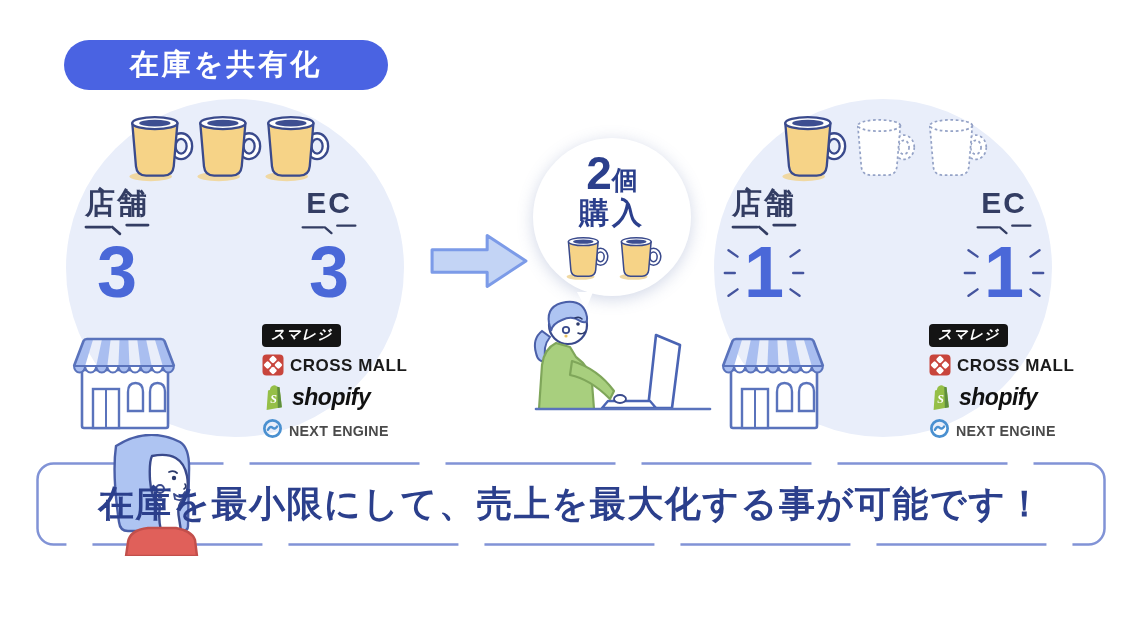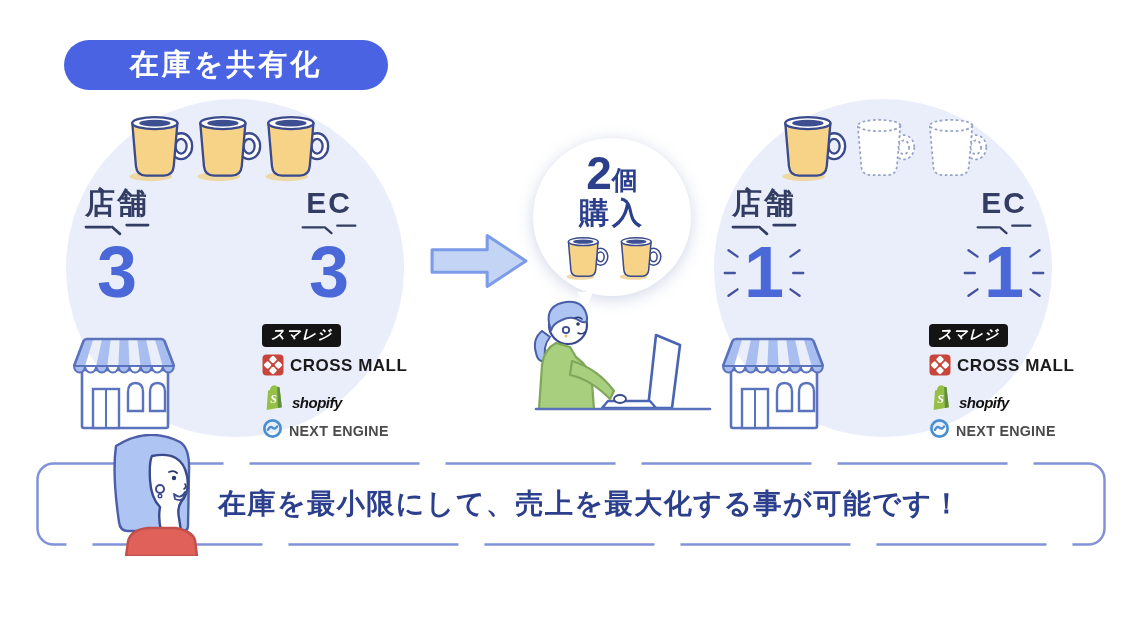--- a/index.html
+++ b/index.html
@@ -21,37 +21,37 @@
   .stat-label{font-size:30px;font-weight:bold;color:#333D63;letter-spacing:2px;line-height:1.1;}
   .underline-svg{display:block;margin:3px auto 0;}
   .stat-number{font-size:72px;font-weight:bold;color:#4A68D8;line-height:1.02;}
   .num-row{display:flex;align-items:center;justify-content:center;gap:1px;}
 
   .logos{position:absolute;display:flex;flex-direction:column;gap:7px;align-items:flex-start;z-index:4;}
   .logo-row{display:flex;align-items:flex-end;gap:6px;}
   .smaregi{background:#141414;color:#fff;font-weight:bold;font-size:14px;padding:2px 9px 3px;
     border-radius:4px;font-style:italic;letter-spacing:1px;}
   .crossmall-text{font-size:17px;font-weight:900;color:#1A1A1A;letter-spacing:0.5px;}
-  .shopify-text{font-size:15px;font-weight:bold;font-style:italic;color:#111;letter-spacing:-0.5px;}
+  .shopify-text{font-size:23px;font-weight:bold;font-style:italic;color:#111;letter-spacing:-0.5px;}
   .nextengine-text{font-size:15px;font-weight:800;color:#4A4A4A;letter-spacing:0.3px;
     transform:scaleX(0.95);transform-origin:left center;}
 
   .bubble{position:absolute;left:533px;top:138px;width:158px;height:158px;background:#fff;border-radius:50%;
     box-shadow:0 3px 16px rgba(90,110,170,0.28);text-align:center;z-index:3;}
   .bubble-line1{margin-top:12px;color:#2B3F8C;font-weight:bold;line-height:1;}
   .bubble-num{font-size:46px;}
   .bubble-unit{font-size:26px;}
   .bubble-line2{font-size:30px;font-weight:bold;color:#2B3F8C;margin-top:0;letter-spacing:3px;line-height:1.1;}
   .bubble-mugs{display:flex;justify-content:center;gap:7px;margin-top:5px;}
   .bubble-tail{position:absolute;left:44px;bottom:-13px;width:0;height:0;
     border-left:9px solid transparent;border-right:7px solid transparent;border-top:17px solid #fff;}
 
   .bottom-box-svg{position:absolute;left:36px;top:462px;z-index:1;}
   .bottom-text{position:absolute;left:36px;top:462px;width:1070px;height:84px;display:flex;align-items:center;
-    justify-content:center;font-size:28px;font-weight:bold;color:#2B3F8C;letter-spacing:1.5px;z-index:6;padding-left:19px;}
+    justify-content:center;font-size:36px;font-weight:bold;color:#2B3F8C;letter-spacing:1.5px;z-index:6;}
   .person-bottom{position:absolute;left:90px;top:434px;z-index:5;}
   .person-laptop{position:absolute;left:528px;top:295px;z-index:2;}
 
   .mug-on-circle{--mug-bg:#E9EEFA;}
   .mug-on-white{--mug-bg:#FFFFFF;}
 </style>
 </head>
 <body>
 
 <svg width="0" height="0" style="position:absolute" aria-hidden="true">

